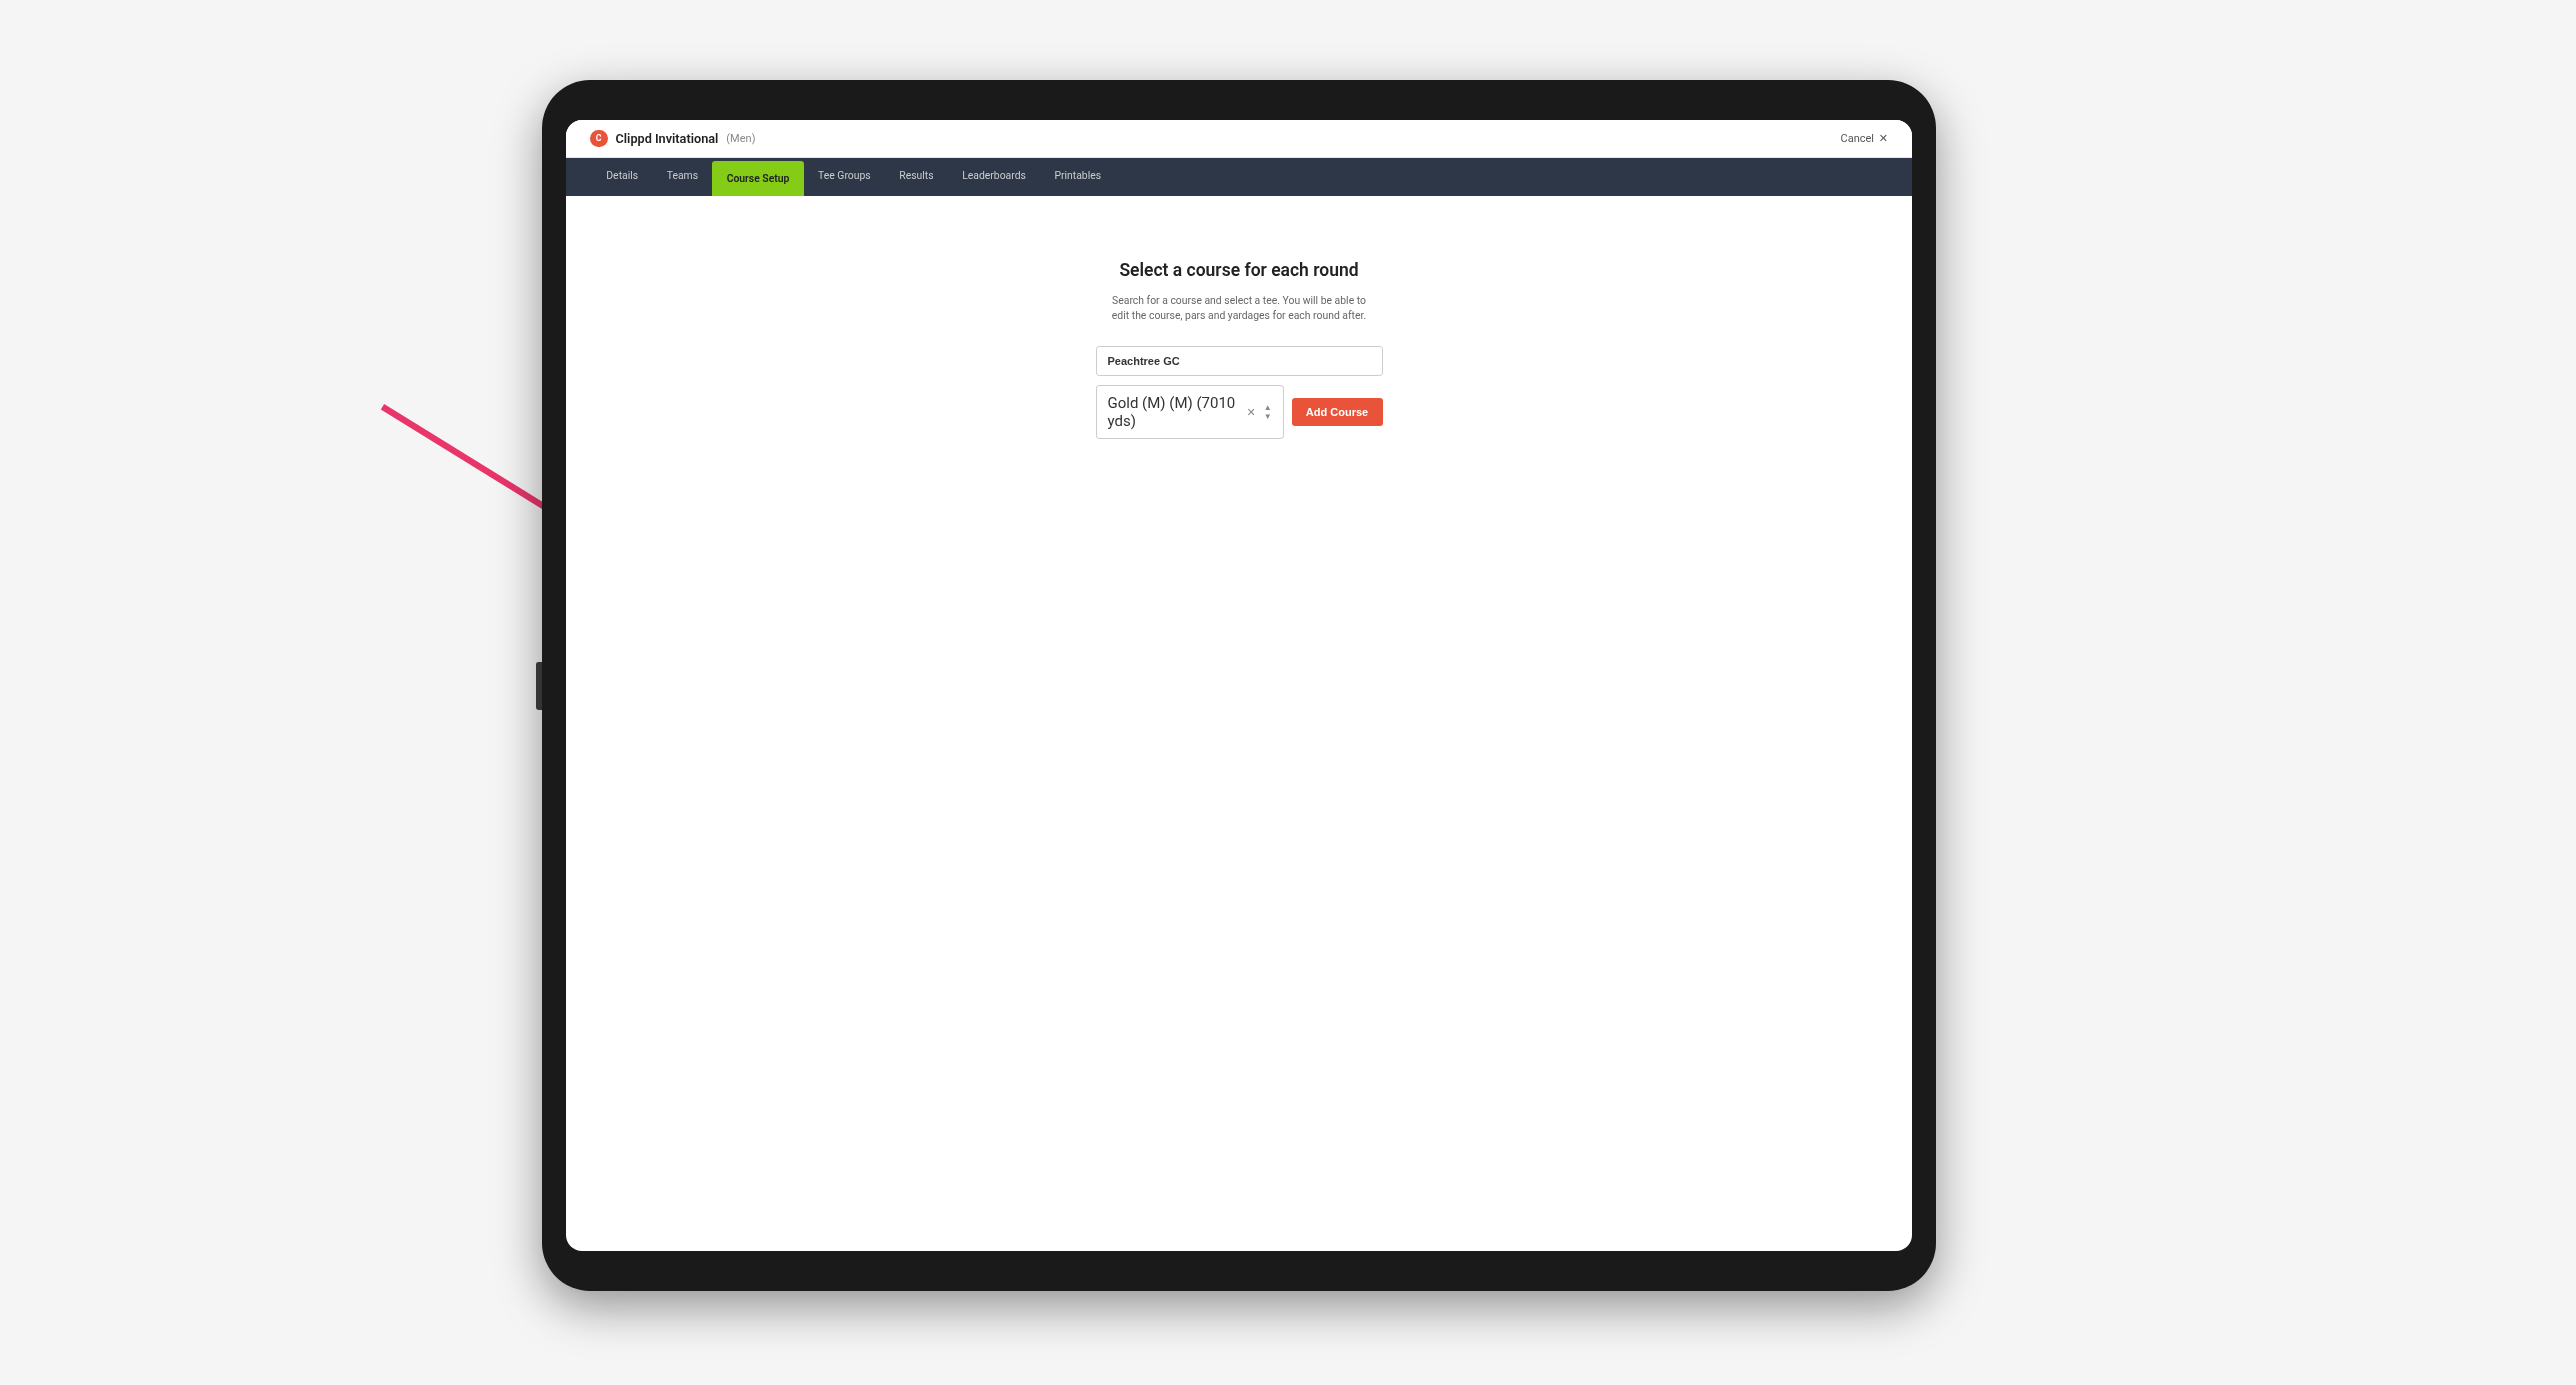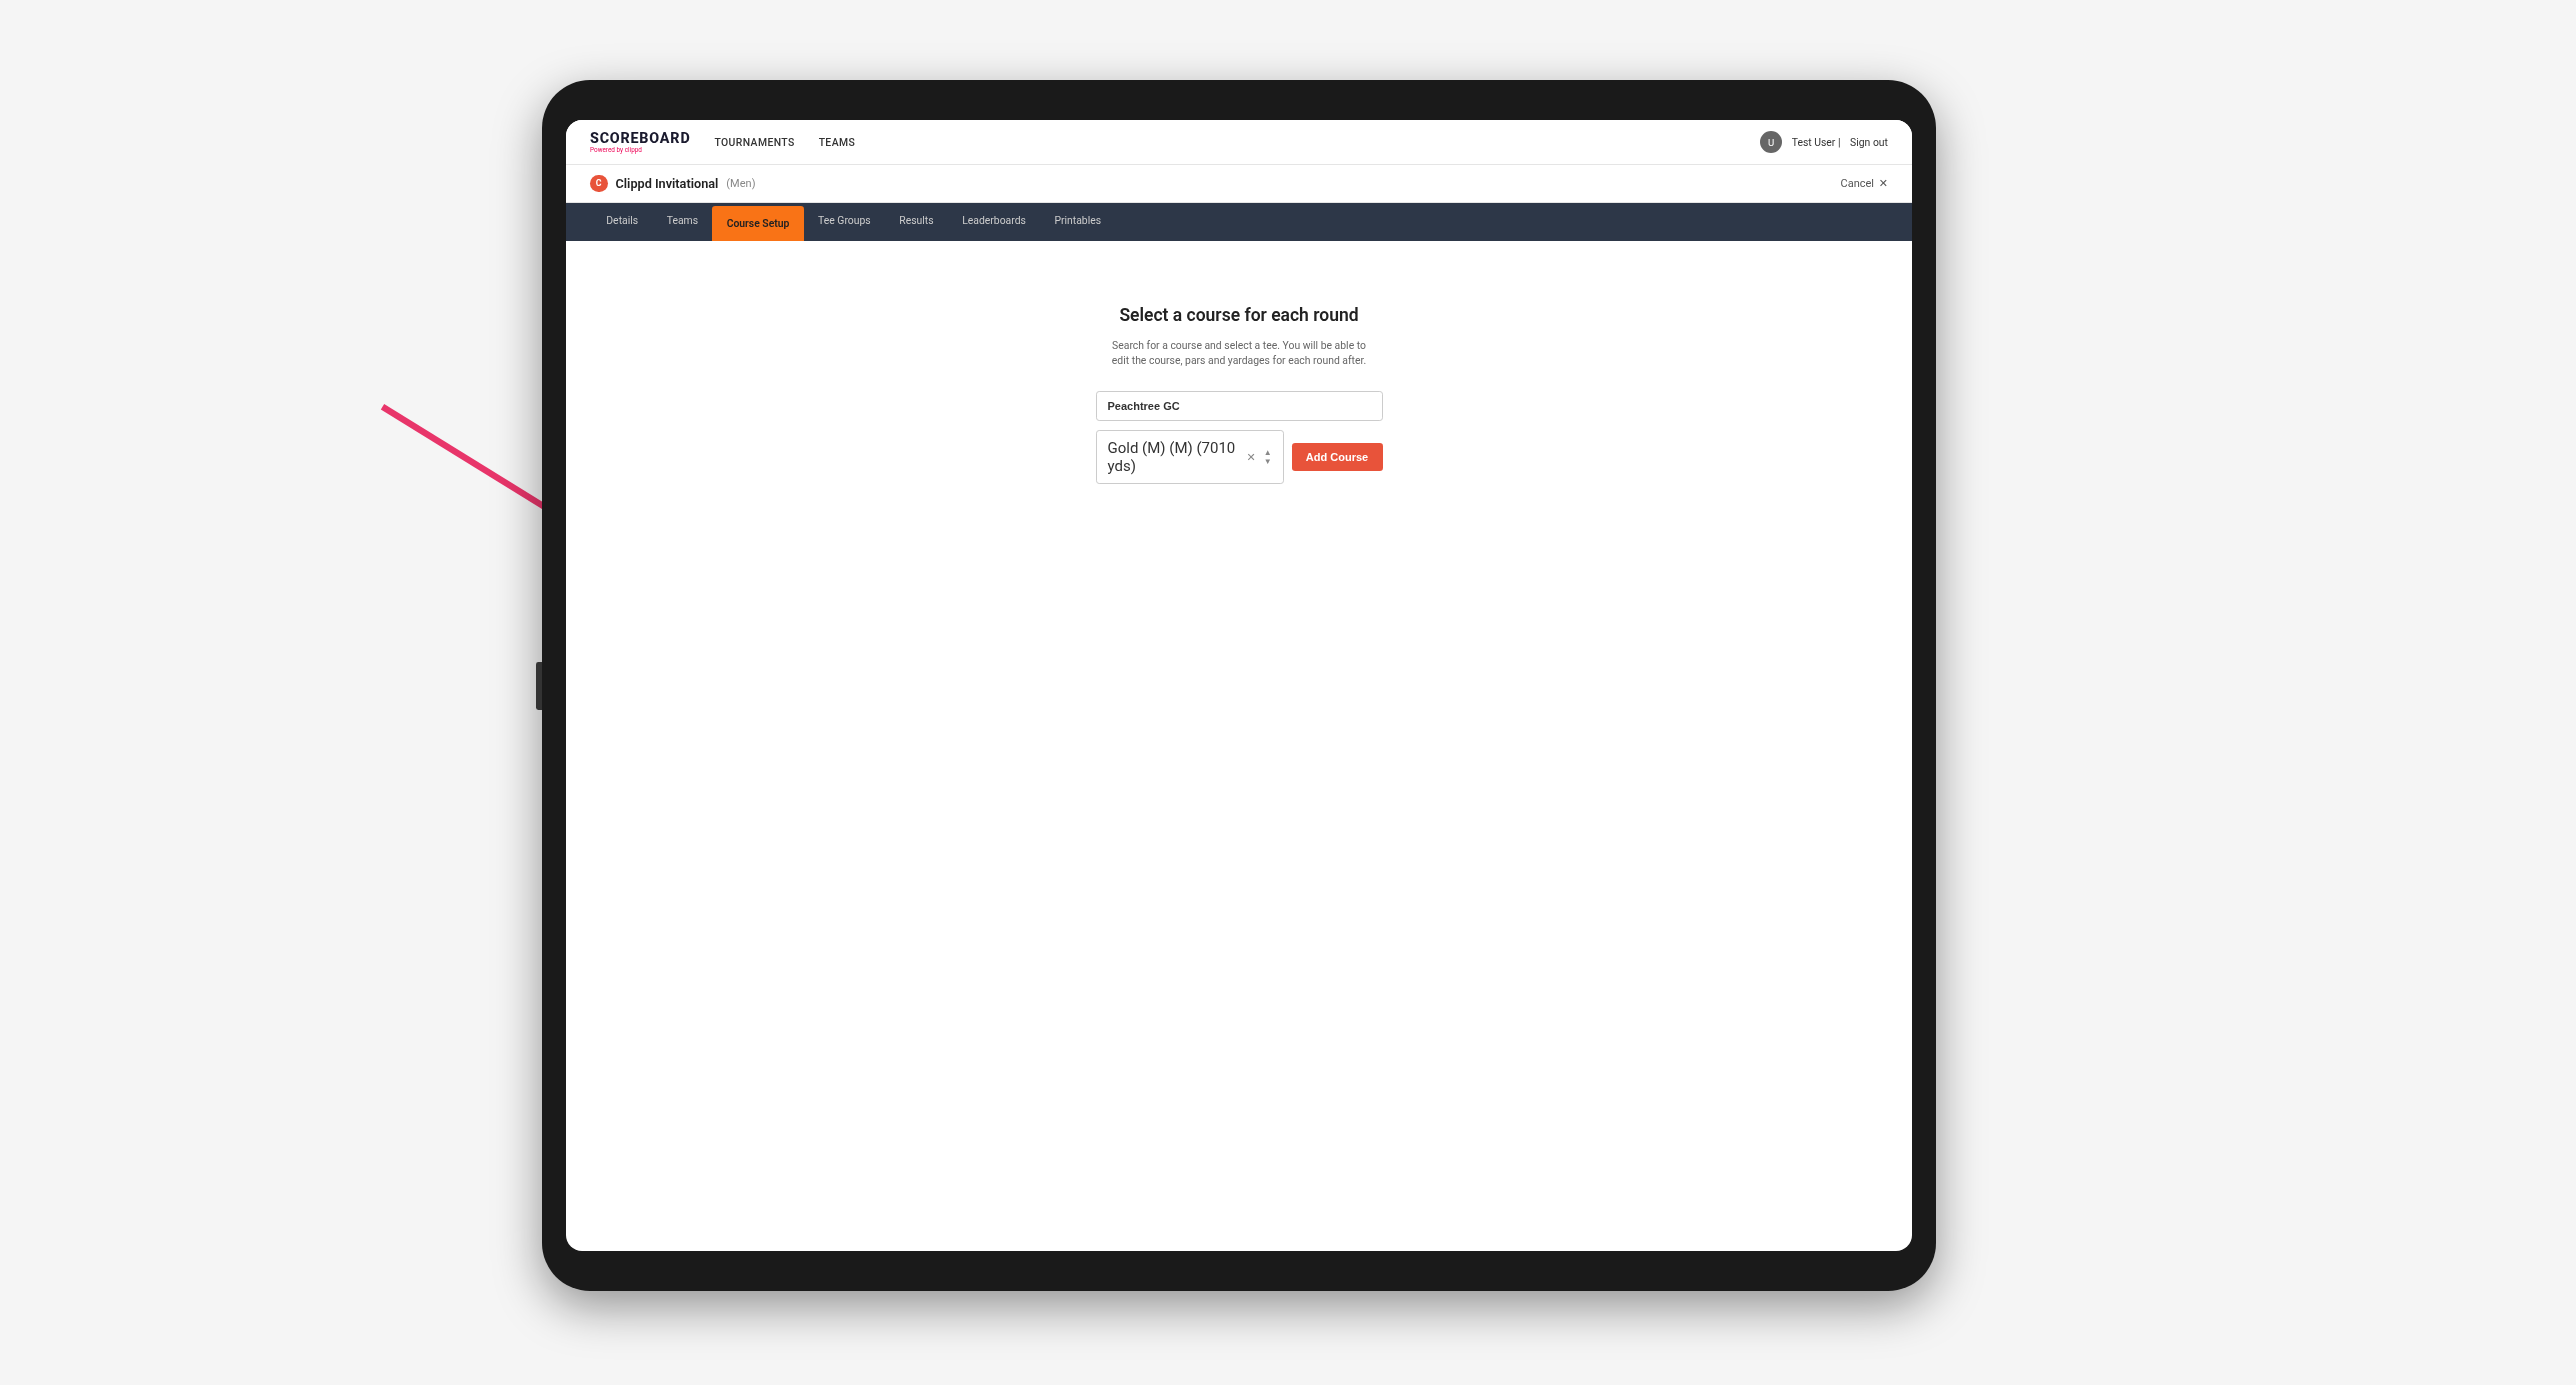--- a/index.html
+++ b/index.html
@@ -226,21 +226,21 @@
     .tab-item {
       padding: 11px 14.3px;
       font-size: 10.4px;
       color: #ccc;
       cursor: pointer;
       font-weight: 400;
       white-space: nowrap;
     }
 
     .tab-item.active {
-      background: #f97316;
+      background: #84cc16;
       color: #222;
       font-weight: 600;
       border-radius: 3.2px 3.2px 0 0;
       margin-top: 3.2px;
       text-align: center;
     }
 
     
     .main-content {
       background: #fff;
@@ -359,37 +359,20 @@
       </marker>
     </defs>
     <line x1="200" y1="80" x2="750" y2="420" stroke="#e8356a" stroke-width="8" marker-end="url(#arrowhead)"></line>
   </svg>
 
   <div class="tablet-wrapper">
     <div class="tablet-outer">
       <div class="tablet-side-btn"></div>
       <div class="tablet-inner">
 
-        <div class="app-header">
-          <div class="logo-area">
-            <div class="logo-block">
-              <span class="logo-text">SCOREBOARD</span>
-              <span class="logo-sub">Powered by clippd</span>
-            </div>
-          </div>
-          <div class="nav-links">
-            <span class="nav-link">TOURNAMENTS</span>
-            <span class="nav-link">TEAMS</span>
-          </div>
-          <div class="header-right">
-            <div class="user-avatar">U</div>
-            <span class="header-user-text">Test User |</span>
-            <span class="header-signout">Sign out</span>
-          </div>
-        </div>
 
         <div class="breadcrumb-bar">
           <div class="breadcrumb-left">
             <div class="breadcrumb-icon">C</div>
             <span class="breadcrumb-title">Clippd Invitational</span>
             <span class="breadcrumb-sub">(Men)</span>
           </div>
           <div class="cancel-btn">
             <span>Cancel</span>
             <span>✕</span>

